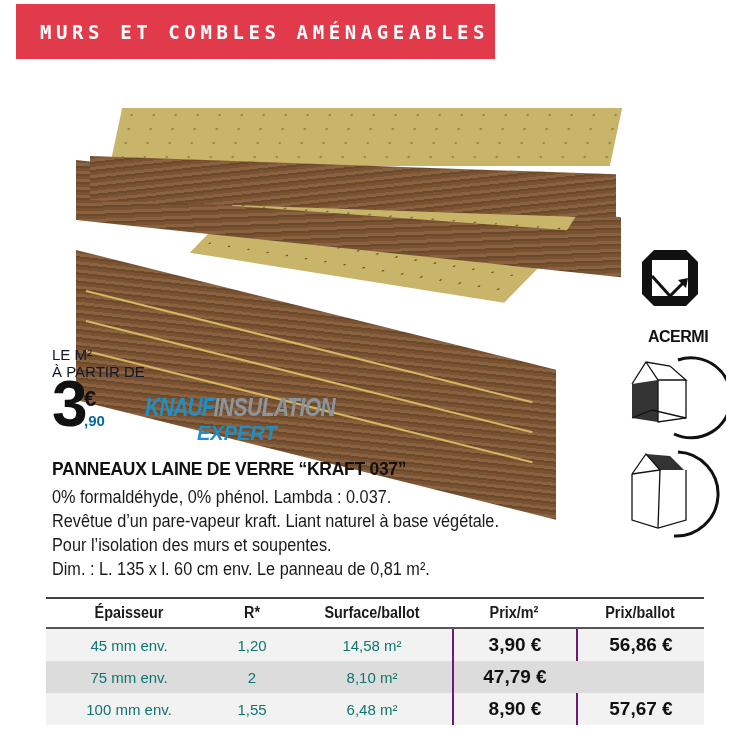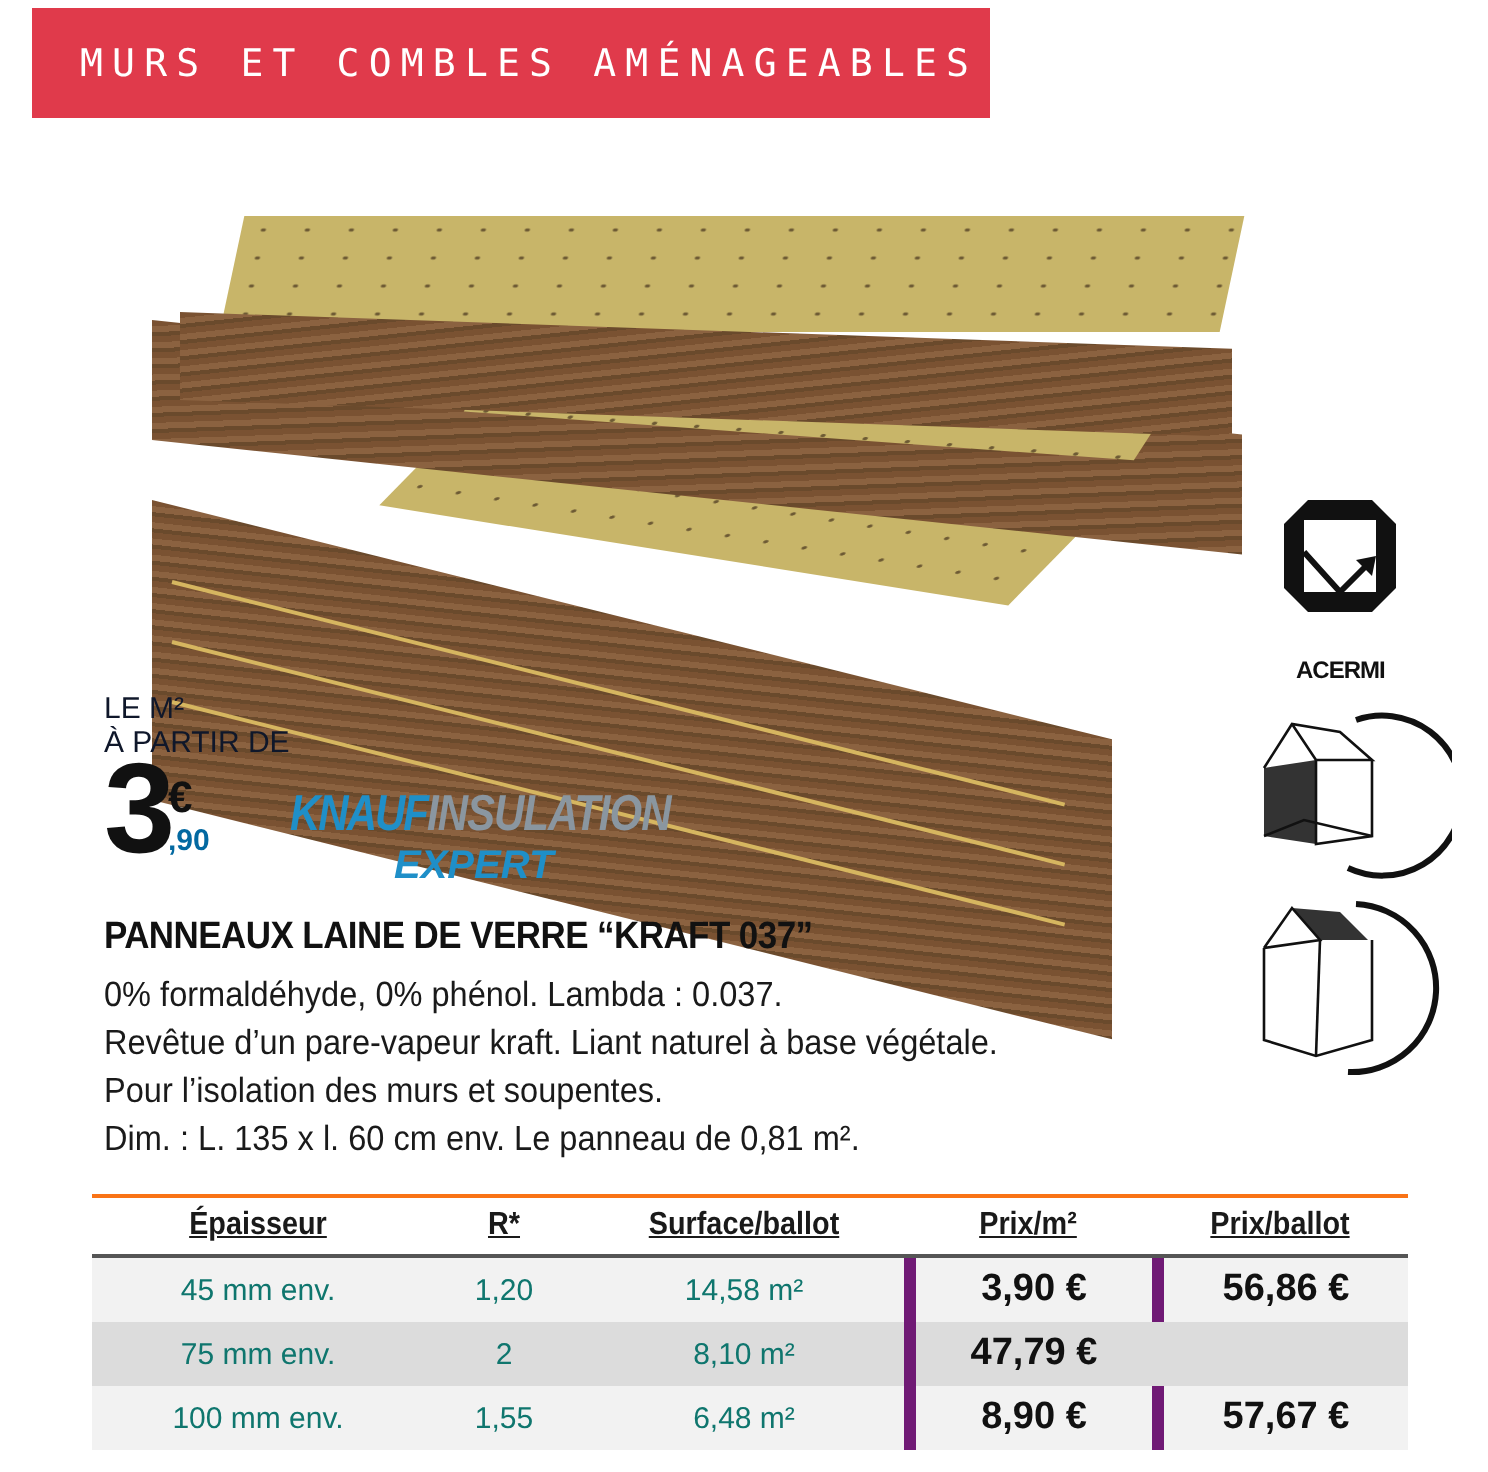--- a/index.html
+++ b/index.html
@@ -4,21 +4,21 @@
 <style>
   * { box-sizing: border-box; margin: 0; padding: 0; }
   html, body { width: 744px; height: 736px; background: #ffffff; overflow: hidden; }
   body { position: relative; font-family: "Liberation Sans", sans-serif; color: #1a1a1a; }
 
   .banner {
     position: absolute; left: 16px; top: 4px; width: 479px; height: 55px;
     background: #e03a4b; display: flex; align-items: center; padding-left: 24px;
   }
   .banner span {
-    color: #fff; font-family: "DejaVu Sans Mono", monospace; font-weight: normal;
+    color: #fff; font-family: "DejaVu Sans Mono", monospace; font-weight: bold;
     font-size: 19px; letter-spacing: 4.6px; white-space: nowrap;
   }
 
   
   .product-image { position: absolute; left: 76px; top: 100px; width: 560px; height: 340px; }
   .top-face {
     position: absolute; background: #c8b569;
     background-image: radial-gradient(#6d5a34 1px, transparent 1.6px);
     background-size: 22px 14px;
   }
@@ -33,35 +33,35 @@
   .price .int { position: absolute; left: 0; top: -10px; font-size: 64px; font-weight: bold; line-height: 64px; letter-spacing: -2px; color: #111; }
   .price .cur { position: absolute; left: 32px; top: 4px; font-size: 22px; font-weight: bold; color: #111; }
   .price .dec { position: absolute; left: 32px; top: 30px; font-size: 15px; font-weight: bold; color: #0369a1; }
 
   .brand { position: absolute; left: 145px; top: 396px; }
   .brand .knauf { font-size: 21px; font-weight: bold; font-style: italic; color: #1f8fc8; letter-spacing: -1px; transform: scaleY(1.2); display: inline-block; }
   .brand .insul { font-size: 21px; font-weight: bold; font-style: italic; color: #8a96a0; letter-spacing: -0.5px; transform: scaleY(1.2); display: inline-block; }
   .brand .expert { position: absolute; left: 52px; top: 26px; font-size: 20px; font-weight: bold; font-style: italic; color: #1f8fc8; }
 
   .badges { position: absolute; left: 626px; top: 248px; width: 100px; }
-  .acermi-label { position: absolute; left: 648px; top: 328px; font-size: 12px; font-weight: bold; color: #111; letter-spacing: -0.5px; }
+  .acermi-label { position: absolute; left: 648px; top: 328px; font-size: 16px; font-weight: bold; color: #111; letter-spacing: -0.5px; }
 
   .title { position: absolute; left: 52px; top: 458px; font-size: 19px; font-weight: bold; color: #111; letter-spacing: -0.3px; transform: scaleX(0.92); transform-origin: left; white-space: nowrap; }
   .desc { position: absolute; left: 52px; top: 485px; font-size: 17.5px; line-height: 24px; color: #1a1a1a; }
   .desc div { white-space: nowrap; transform: scaleX(0.93); transform-origin: left; }
 
   .table { position: absolute; left: 46px; top: 597px; width: 658px; }
-  .thead { display: grid; grid-template-columns: 166px 80px 160px 124px 128px; height: 32px; border-top: 2px solid #f97316; border-bottom: 2px solid #555; align-items: center; text-decoration: underline; }
+  .thead { display: grid; grid-template-columns: 166px 80px 160px 124px 128px; height: 32px; border-top: 2px solid #404040; border-bottom: 2px solid #555; align-items: center; }
   .thead div { text-align: center; font-weight: bold; font-size: 16px; color: #1a1a1a; transform: scaleX(0.9); }
   .row { display: grid; grid-template-columns: 166px 80px 160px 124px 128px; height: 32px; align-items: center; }
   .row.alt { background: #dcdcdc; }
   .row.plain { background: #f2f2f2; }
   .row div { text-align: center; font-size: 15px; color: #0f766e; height: 100%; display: flex; align-items: center; justify-content: center; }
   .row div.strong { font-weight: bold; font-size: 19px; color: #111; }
-  .row div.sep { border-left: 6px solid #701a75; }
+  .row div.sep { border-left: 2px solid #701a75; }
 </style>
 </head>
 <body>
 
 <div class="banner">
   <span>MURS ET COMBLES AMÉNAGEABLES</span>
 </div>
 
 <div class="product-image">
 

